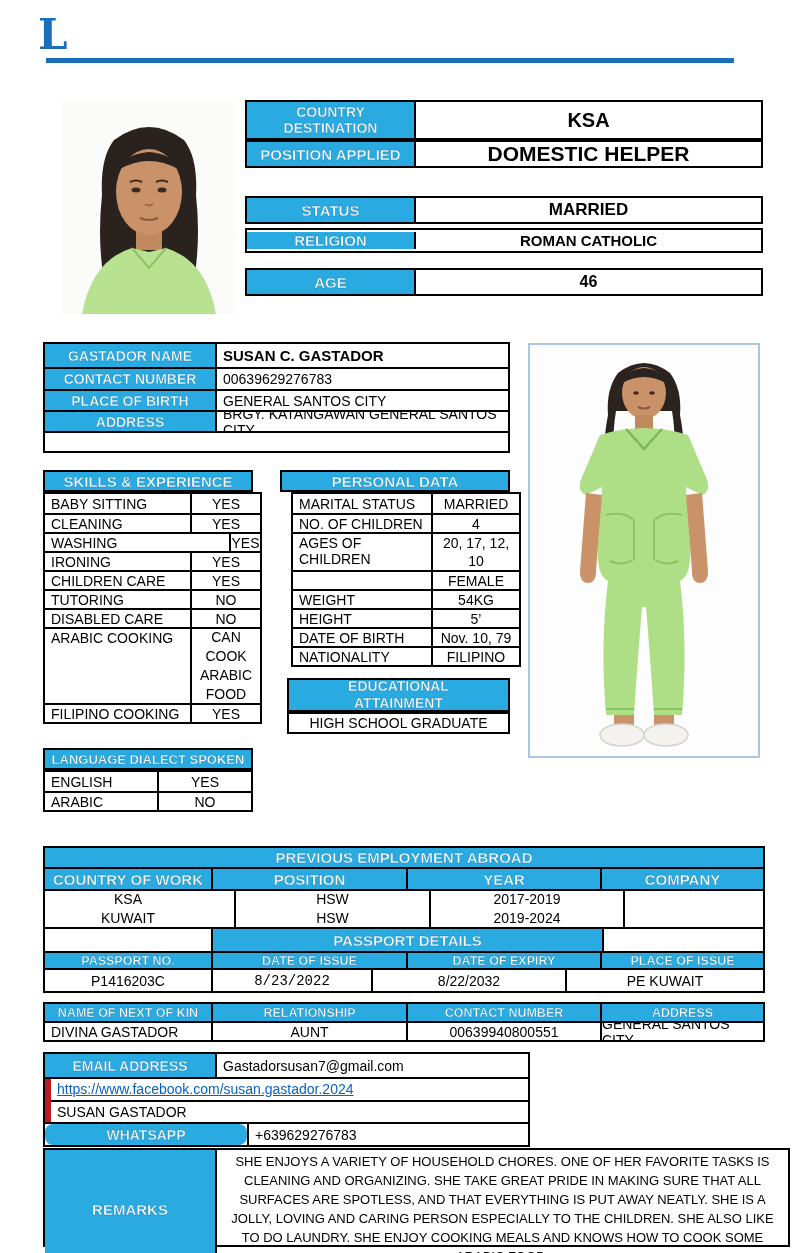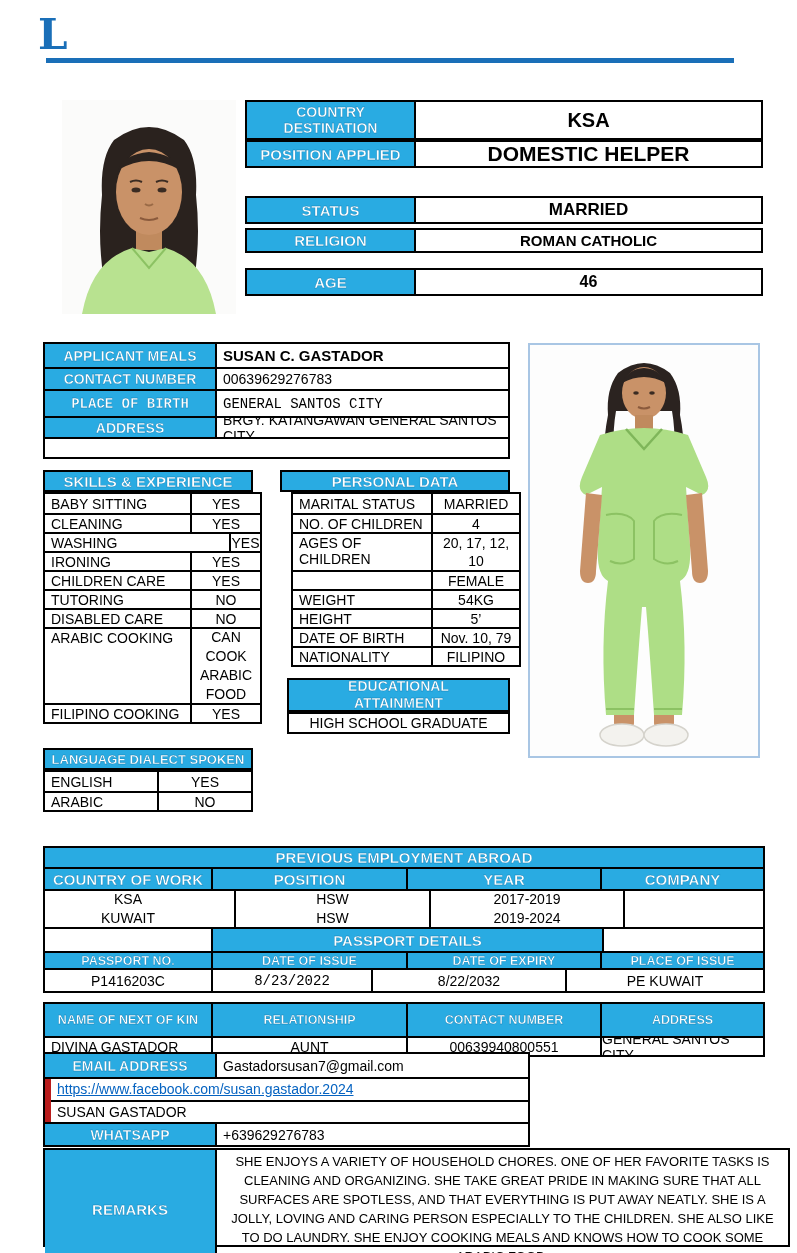--- a/index.html
+++ b/index.html
@@ -69,42 +69,42 @@
       <div class="tcell bold sz21" style="flex:1;">DOMESTIC HELPER</div>
     </div>
   </div>
   <div class="abs tbl" style="left:245px;top:196px;width:518px;height:28px;">
     <div class="trow" style="flex:1;">
       <div class="tcell blue sz15" style="width:167px;">STATUS</div>
       <div class="tcell bold sz17" style="flex:1;">MARRIED</div>
     </div>
   </div>
   <div class="abs tbl" style="left:245px;top:228px;width:518px;height:25px;">
-    <div class="trow" style="flex:1;">
+    <div class="trow" style="flex:1;align-items:center;">
       <div class="tcell blue sz15" style="width:167px;">RELIGION</div>
       <div class="tcell bold sz15" style="flex:1;">ROMAN CATHOLIC</div>
     </div>
   </div>
   <div class="abs tbl" style="left:245px;top:268px;width:518px;height:28px;">
     <div class="trow" style="flex:1;">
       <div class="tcell blue sz15" style="width:167px;">AGE</div>
       <div class="tcell bold sz16" style="flex:1;">46</div>
     </div>
   </div>
 
   <div class="abs tbl" style="left:43px;top:342px;width:467px;">
     <div class="trow" style="height:23px;">
-      <div class="tcell blue sz14" style="width:170px;">APPLICANT MEALS</div>
+      <div class="tcell blue sz14" style="width:170px;">GASTADOR NAME</div>
       <div class="tcell left bold sz15" style="flex:1;">SUSAN C. GASTADOR</div>
     </div>
     <div class="trow" style="height:22px;">
       <div class="tcell blue sz14" style="width:170px;">CONTACT NUMBER</div>
       <div class="tcell left sz14" style="flex:1;">00639629276783</div>
     </div>
-    <div class="trow" style="height:27px;font-family:Liberation Mono, monospace;">
+    <div class="trow" style="height:21px;">
       <div class="tcell blue sz14" style="width:170px;">PLACE OF BIRTH</div>
       <div class="tcell left sz14" style="flex:1;">GENERAL SANTOS CITY</div>
     </div>
     <div class="trow" style="height:21px;">
       <div class="tcell blue sz14" style="width:170px;">ADDRESS</div>
       <div class="tcell left sz14" style="flex:1;">BRGY. KATANGAWAN GENERAL SANTOS CITY</div>
     </div>
     <div class="trow" style="height:20px;">
       <div class="tcell" style="flex:1;"></div>
     </div>
@@ -269,21 +269,21 @@
     </div>
     <div class="trow" style="height:23px;">
       <div class="tcell sz14" style="width:166px;">P1416203C</div>
       <div class="tcell sz14" style="width:160px;font-family:Liberation Mono, monospace;">8/23/2022</div>
       <div class="tcell sz14" style="width:194px;">8/22/2032</div>
       <div class="tcell sz14" style="flex:1;">PE KUWAIT</div>
     </div>
   </div>
 
   <div class="abs tbl" style="left:43px;top:1002px;width:722px;">
-    <div class="trow" style="height:32px;">
+    <div class="trow" style="height:17px;">
       <div class="tcell blue sz12" style="width:166px;">NAME OF NEXT OF KIN</div>
       <div class="tcell blue sz12" style="width:195px;">RELATIONSHIP</div>
       <div class="tcell blue sz12" style="width:194px;">CONTACT NUMBER</div>
       <div class="tcell blue sz12" style="flex:1;">ADDRESS</div>
     </div>
     <div class="trow" style="height:19px;">
       <div class="tcell left sz14" style="width:166px;">DIVINA GASTADOR</div>
       <div class="tcell sz14" style="width:195px;">AUNT</div>
       <div class="tcell sz14" style="width:194px;">00639940800551</div>
       <div class="tcell sz14" style="flex:1;">GENERAL SANTOS CITY</div>
@@ -297,21 +297,21 @@
     </div>
     <div class="trow" style="height:45px;">
       <div style="flex:1;display:flex;flex-direction:column;border-left:6px solid #b91c1c;box-sizing:border-box;">
         <div class="tcell left sz14" style="flex:1;border-left:none;">
             <a class="link" href="#">https://www.facebook.com/susan.gastador.2024</a>
           </div>
         <div class="tcell left sz14" style="flex:1;border-top:2px solid #000;border-left:none;">SUSAN GASTADOR</div>
       </div>
     </div>
     <div class="trow" style="height:23px;">
-      <div class="tcell blue sz14" style="width:170px;">WHATSAPP</div>
+      <div class="tcell blue sz14" style="width:202px;border-radius:8px;">WHATSAPP</div>
       <div class="tcell left sz14" style="flex:1;">+639629276783</div>
     </div>
   </div>
 
   <div class="abs tbl" style="left:43px;top:1148px;width:747px;height:99px;">
     <div class="trow" style="flex:1;">
       <div class="tcell blue sz15" style="width:170px;">REMARKS</div>
       <div class="tcell sz13 remarks-text" style="flex:1;">SHE ENJOYS A VARIETY OF HOUSEHOLD CHORES. ONE OF HER FAVORITE TASKS IS CLEANING AND ORGANIZING. SHE TAKE GREAT PRIDE IN MAKING SURE THAT ALL SURFACES ARE SPOTLESS, AND THAT EVERYTHING IS PUT AWAY NEATLY. SHE IS A JOLLY, LOVING AND CARING PERSON ESPECIALLY TO THE CHILDREN. SHE ALSO LIKE TO DO LAUNDRY. SHE ENJOY COOKING MEALS AND KNOWS HOW TO COOK SOME ARABIC FOOD.</div>
     </div>
   </div>

